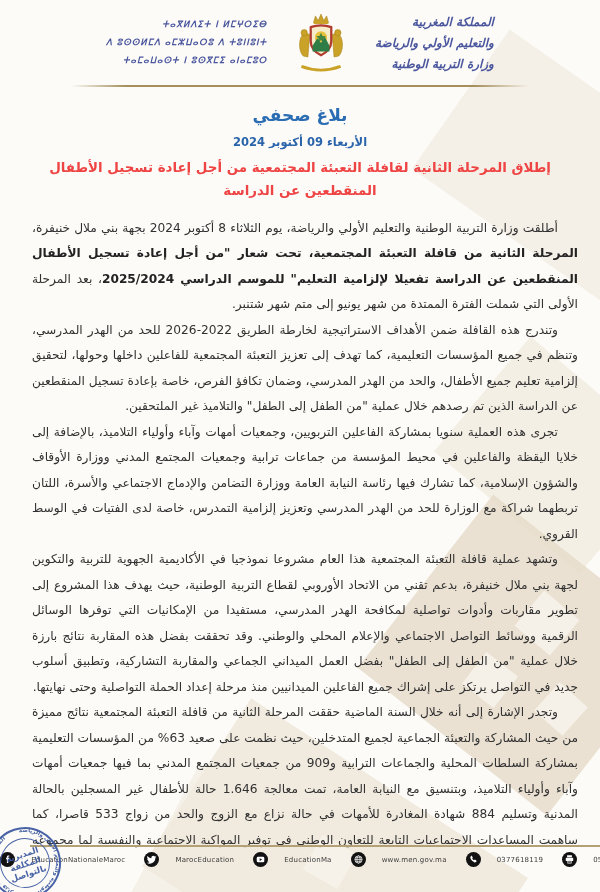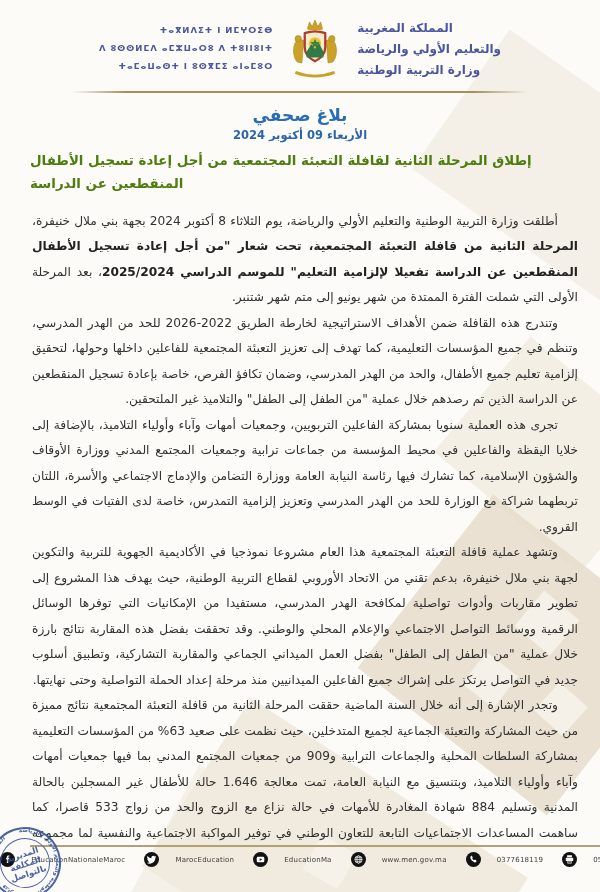--- a/index.html
+++ b/index.html
@@ -17,31 +17,31 @@
   .bg.s5{left:150px;bottom:-70px;width:240px;height:150px;background:#f0e9dc;transform:rotate(28deg);opacity:.55;}
   .bg.d{background:#f7f3ea;opacity:.9;}
   .bg.d1{right:30px;top:600px;width:46px;height:46px;transform:rotate(40deg);}
   .bg.d2{right:90px;top:660px;width:40px;height:40px;transform:rotate(38deg);}
   .bg.d3{right:20px;top:690px;width:38px;height:38px;transform:rotate(42deg);}
   .bg.d4{right:250px;bottom:10px;width:40px;height:40px;transform:rotate(30deg);}
 
   .layer{position:relative;z-index:1;}
 
   
-  .hdr{display:flex;justify-content:center;align-items:center;gap:14px;padding-top:17px;}
+  .hdr{display:flex;justify-content:center;align-items:center;gap:26px;padding-top:11px;font-style:italic;}
   .tif{color:#4a569e;font-size:8.5px;line-height:2.1;text-align:right;letter-spacing:1px;font-weight:bold;}
-  .min{color:#4a569e;font-size:12px;line-height:1.75;text-align:left;font-weight:bold;direction:rtl;}
+  .min{color:#4a569e;font-size:12px;line-height:1.75;text-align:right;font-weight:bold;direction:rtl;}
   .emblem{width:56px;height:64px;flex:0 0 auto;}
   .goldline{height:2px;margin:10px auto 0 auto;width:458px;
     background:linear-gradient(to right,rgba(164,143,93,0),#a48f5d 12%,#a48f5d 88%,rgba(164,143,93,0));}
 
   
-  .kicker{margin-top:12px;text-align:center;color:#2a6db3;font-size:17px;font-weight:bold;direction:rtl;}
-  .pdate{margin-top:3px;text-align:center;color:#2a64ab;font-size:11.5px;font-weight:bold;direction:rtl;}
-  .title{margin:7px auto 0 auto;width:540px;text-align:left;color:#4d7c0f;
+  .kicker{margin-top:18px;text-align:center;color:#2a6db3;font-size:17px;font-weight:bold;direction:rtl;}
+  .pdate{margin-top:10px;text-align:center;color:#2a64ab;font-size:11.5px;font-weight:bold;direction:rtl;}
+  .title{margin:7px auto 0 auto;width:540px;text-align:center;color:#ef4444;
     font-size:13.4px;font-weight:bold;line-height:1.75;direction:rtl;}
 
   
   .doc{margin:13px 22px 0 32px;height:638px;overflow:hidden;
     direction:rtl;text-align:justify;color:#313131;font-size:12.2px;line-height:25.5px;}
   .doc p{margin:0;text-indent:20px;}
   .doc .bold{font-weight:bold;color:#222;}
 
   
   .footline{position:absolute;left:30px;right:0;top:845px;height:1.5px;background:#b3a075;z-index:2;}

